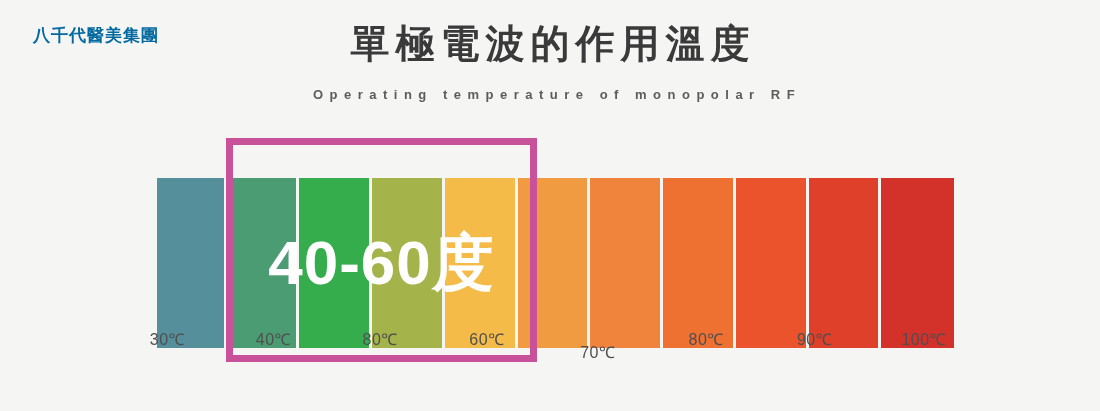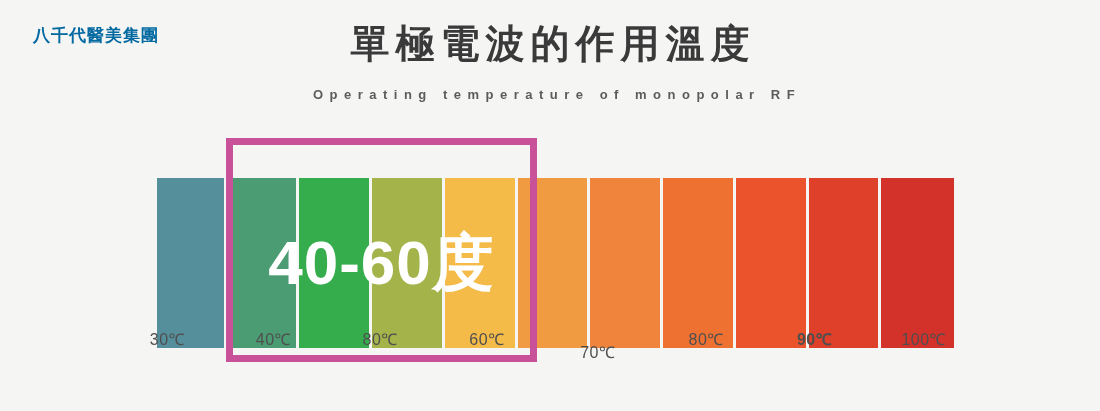--- a/index.html
+++ b/index.html
@@ -142,20 +142,20 @@
       <div class="seg" style="background: rgb(222, 64, 41); width: 9.2%;"></div>
       <div class="seg" style="background: rgb(211, 50, 43); width: 9.2%;"></div>
     </div>
   <div id="tick-layer">
       <div class="tick-label" style="left: 1.3%;">30℃</div>
       <div class="tick-label" style="left: 14.6%;">40℃</div>
       <div class="tick-label" style="left: 28%;">80℃</div>
       <div class="tick-label" style="left: 41.4%;">60℃</div>
       <div class="tick-label" style="left: 55.3%; margin-top: 13px;">70℃</div>
       <div class="tick-label" style="left: 68.9%; text-align: center;">80℃</div>
-      <div class="tick-label" style="left: 82.5%; font-weight: bold;">90℃</div>
+      <div class="tick-label" style="left: 82.5%;">90℃</div>
       <div class="tick-label" style="left: 96.2%;">100℃</div>
     </div>
 </div>
 
 <div class="highlight-box"></div>
 
 <div class="range-caption">40-60度</div>
 
 </body></html>

